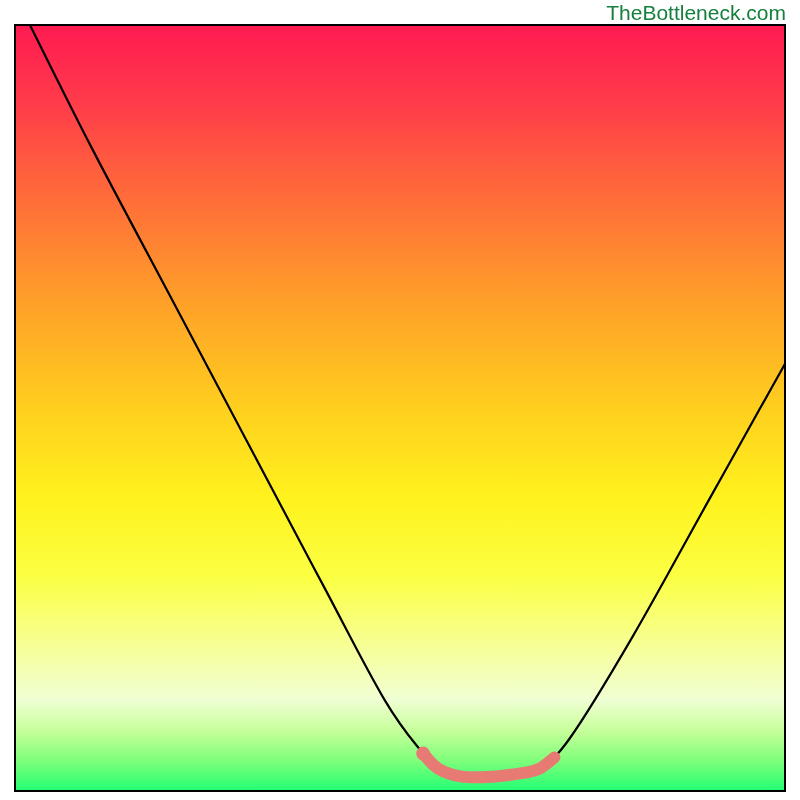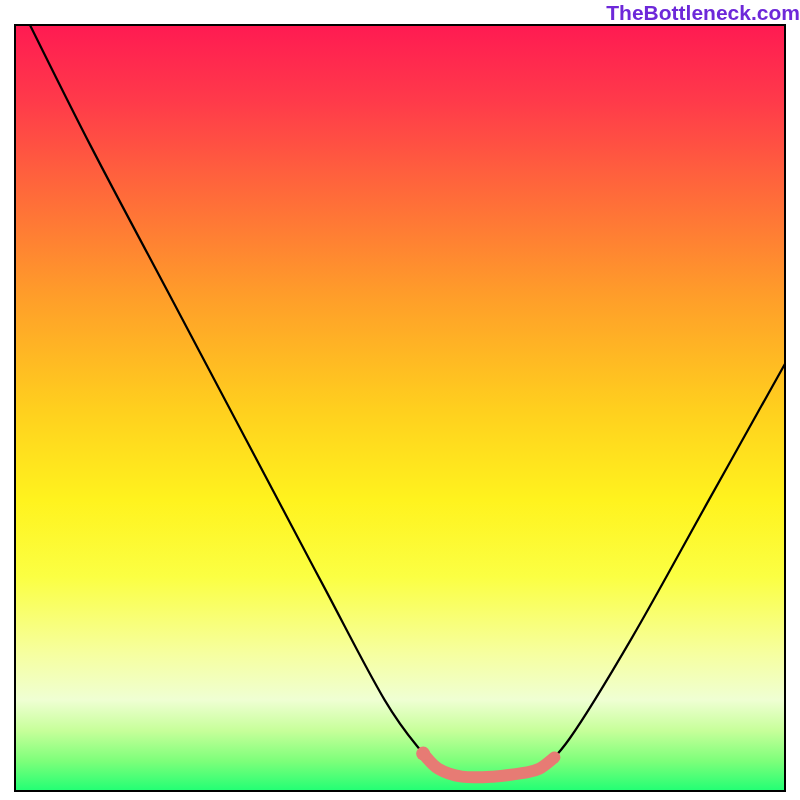--- a/index.html
+++ b/index.html
@@ -50,25 +50,25 @@
     left: 14px;
     top: 24px;
     width: 772px;
     height: 768px;
     border: 2px solid #000;
     pointer-events: none;
   }
   .watermark {
     position: absolute;
     top: 1px;
-    right: 0;
+    right: 14px;
     font-family: Arial, Helvetica, sans-serif;
     font-size: 21px;
-    font-weight: bold;
-    color: #6d28d9;
+    font-weight: normal;
+    color: #15803d;
     letter-spacing: 0px;
   }
 </style>
 </head>
 <body>
 
 <div class="chart-container">
   <div class="watermark">TheBottleneck.com</div>
 
   <div class="plot-area">

